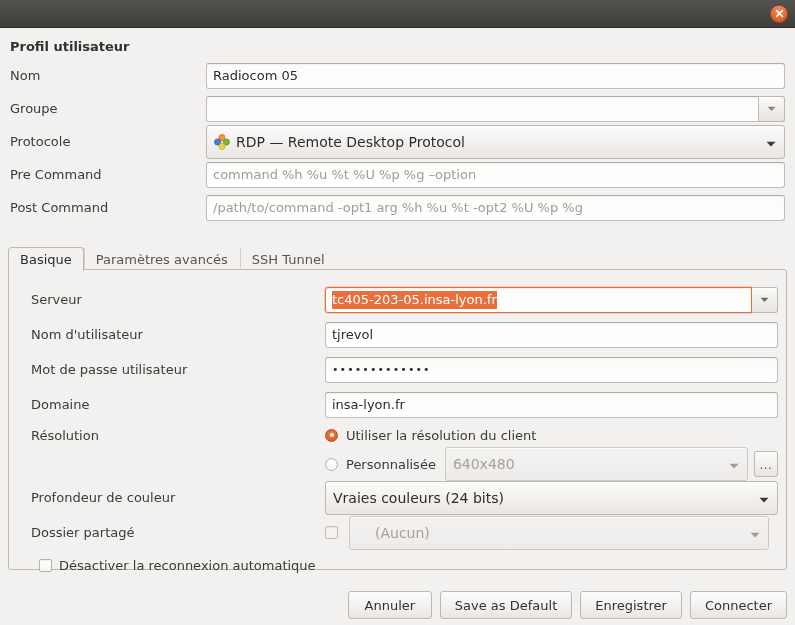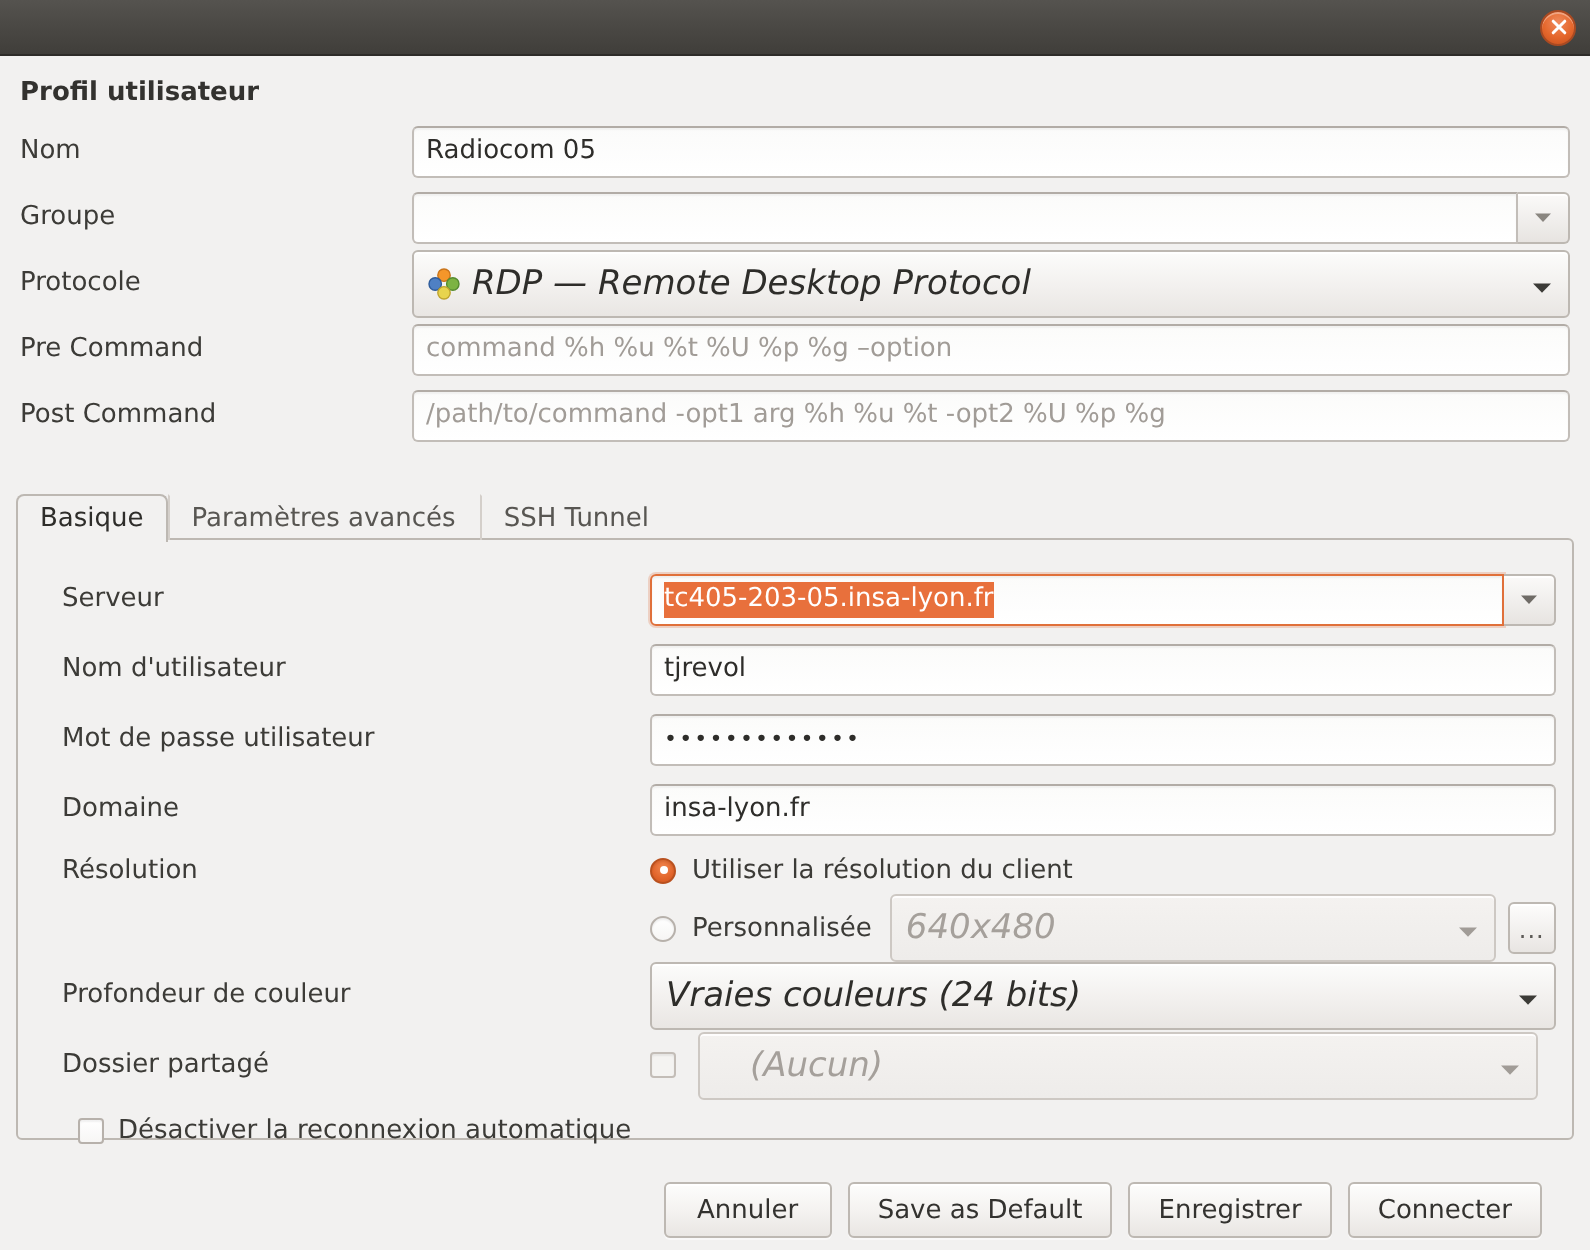--- a/index.html
+++ b/index.html
@@ -83,23 +83,23 @@
   .dots { letter-spacing: 1.1px; font-size: 11px; color: #2e2d2a; }
 
   .combo {
     height: 27px;
     background: linear-gradient(to bottom, #fcfcfb 0%, #f2f0ee 55%, #e9e6e3 100%);
     border: 1px solid #bdb8b2;
     border-radius: 3px;
     box-shadow: inset 0 1px 0 rgba(255,255,255,.85);
     display: flex; align-items: center;
     padding: 16px 7px;
-    font-size: 17px; color: #2e2d2a;
+    font-size: 14px; color: #2e2d2a;
     position: relative;
-    white-space: nowrap; overflow: hidden; font-style: italic;
+    white-space: nowrap; overflow: hidden;
   }
   .combo .arrow {
     position: absolute; right: 8px; top: 50%; transform: translateY(-50%);
   }
   .combo.flat {
     background: linear-gradient(to bottom, #f4f2f0 0%, #eeecea 100%);
     border-color: #cdc8c3;
     color: #9b9691;
   }
   .combo.disabled { color: #a5a09b; }
@@ -181,21 +181,21 @@
     background: #f2f1f0;
     border: 1px solid #bdb8b2;
     border-radius: 0 3px 3px 3px;
   }
   .tab-rows { padding: 12px 0 0 0; }
   .tab-rows .prow { padding-left: 22px; height: 35px; }
   .tab-rows .prow .lbl { width: 294px; flex: 0 0 294px; }
 
   
   .buttonbar {
-    position: absolute; left: 0; right: 16px; bottom: 6px;
+    position: absolute; left: 0; right: 0; bottom: 6px;
     display: flex; justify-content: flex-end; gap: 8px;
     padding-right: 8px;
   }
   .btn {
     height: 28px;
     min-width: 84px;
     padding: 0 14px;
     background: linear-gradient(to bottom, #fdfdfc 0%, #f4f2f0 52%, #e9e6e3 100%);
     border: 1px solid #bdb8b2;
     border-radius: 3px;

